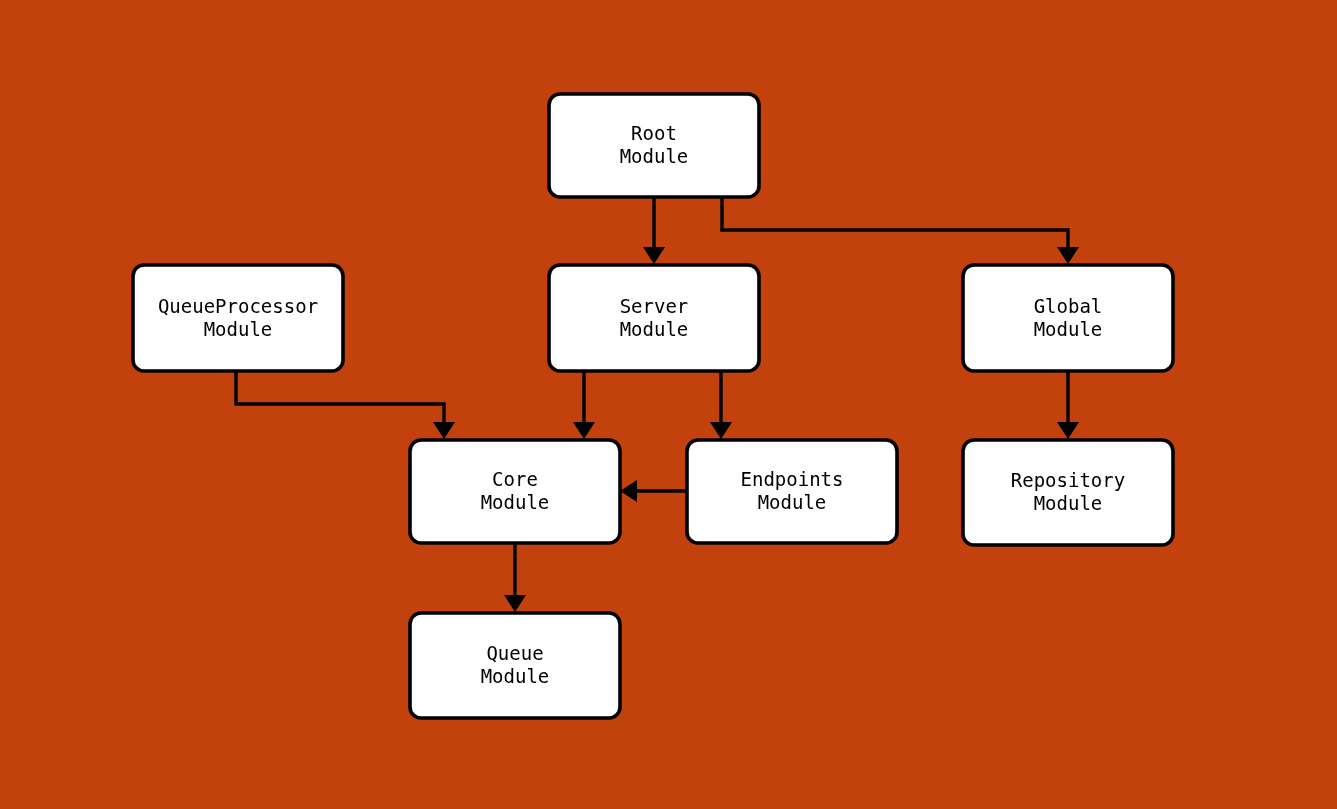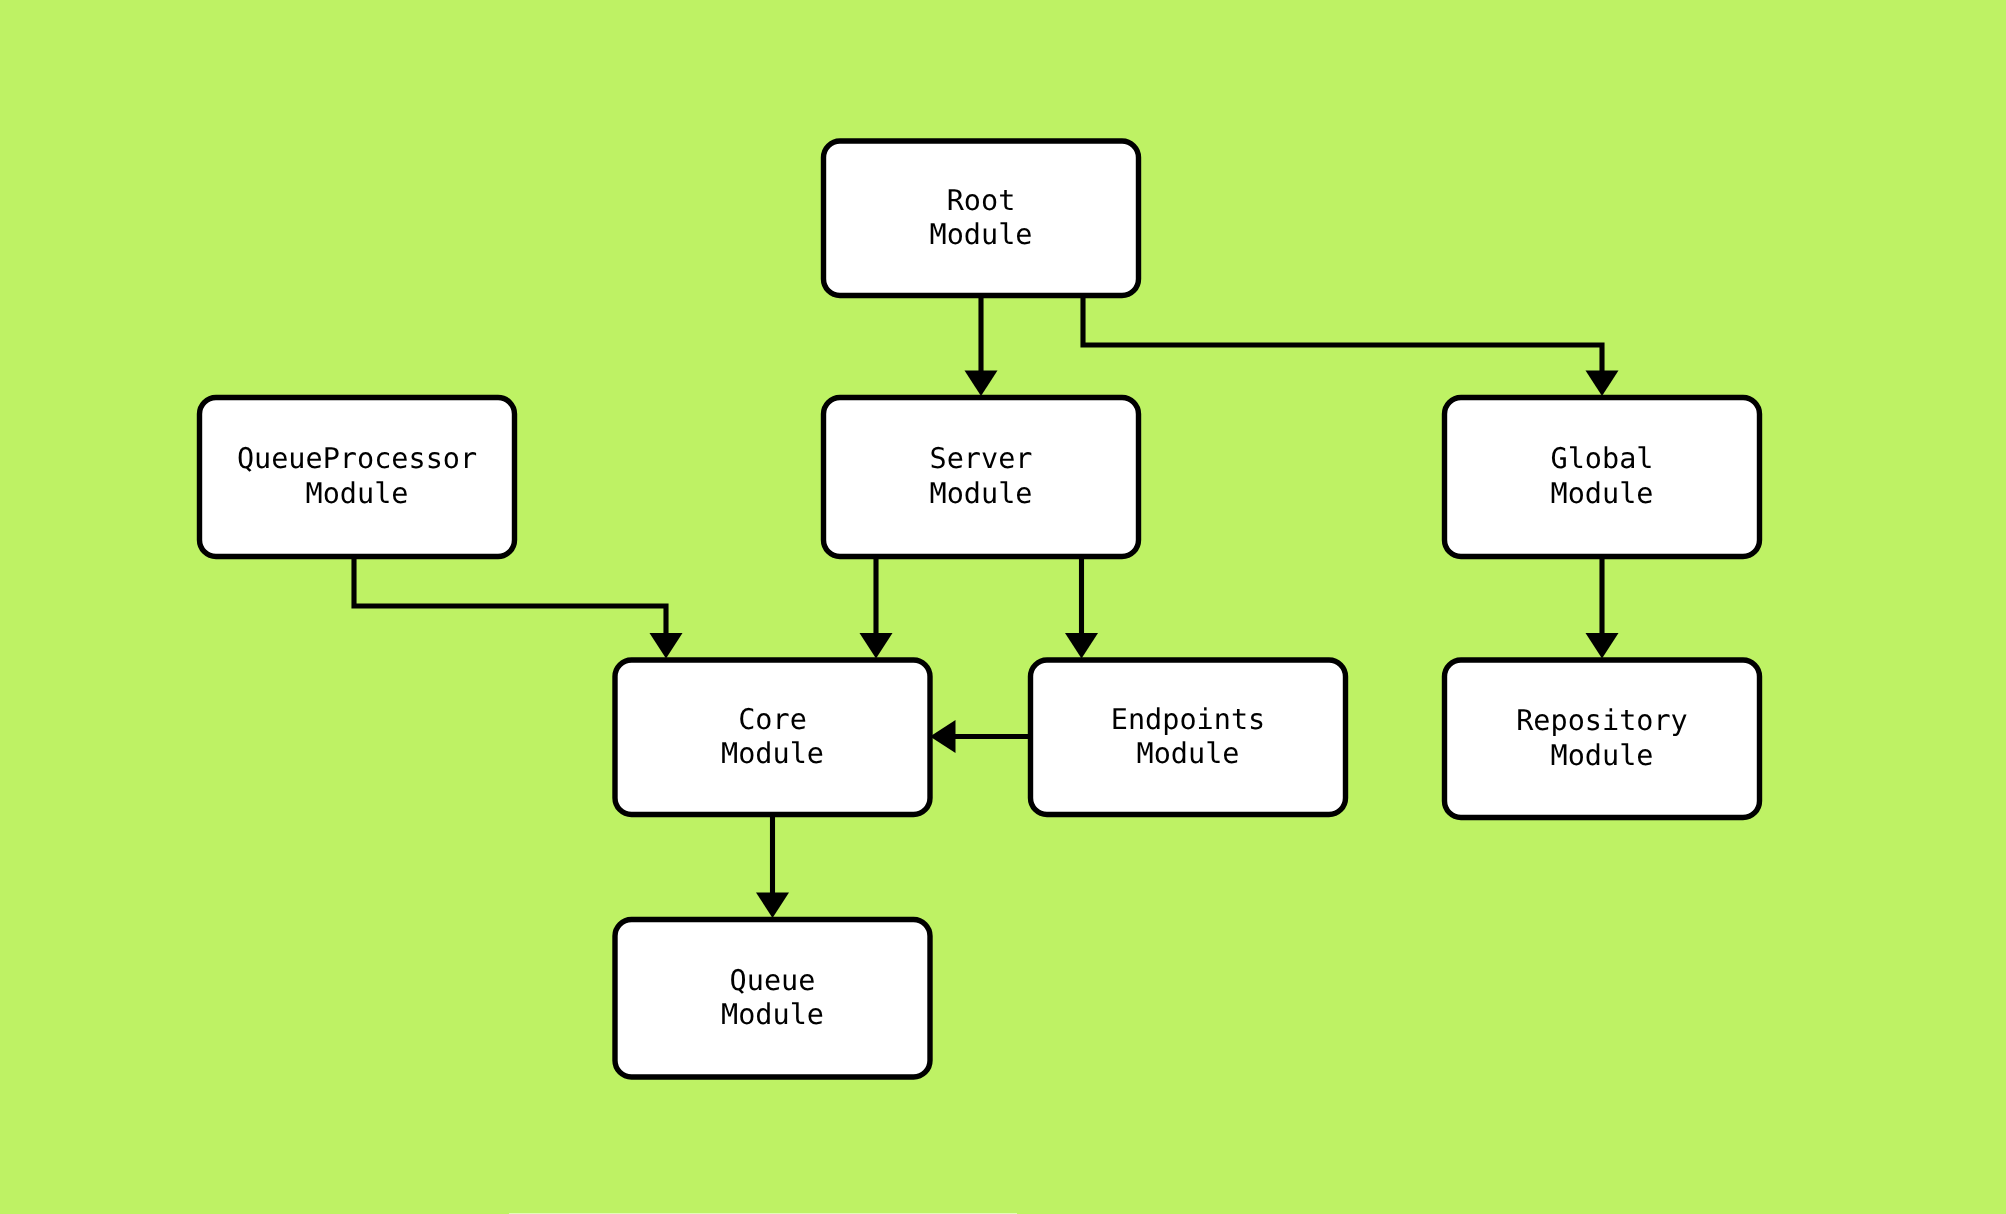--- a/index.html
+++ b/index.html
@@ -4,21 +4,21 @@
 <style>
   html, body {
     margin: 0;
     padding: 0;
     background: #ffffff;
   }
   #canvas {
     position: relative;
     width: 1337px;
     height: 809px;
-    background: #bef264;
+    background: #c2410c;
     overflow: hidden;
     font-family: "DejaVu Sans Mono", monospace;
   }
   #diagram-svg {
     position: absolute;
     left: 0;
     top: 0;
     width: 1337px;
     height: 809px;
   }

